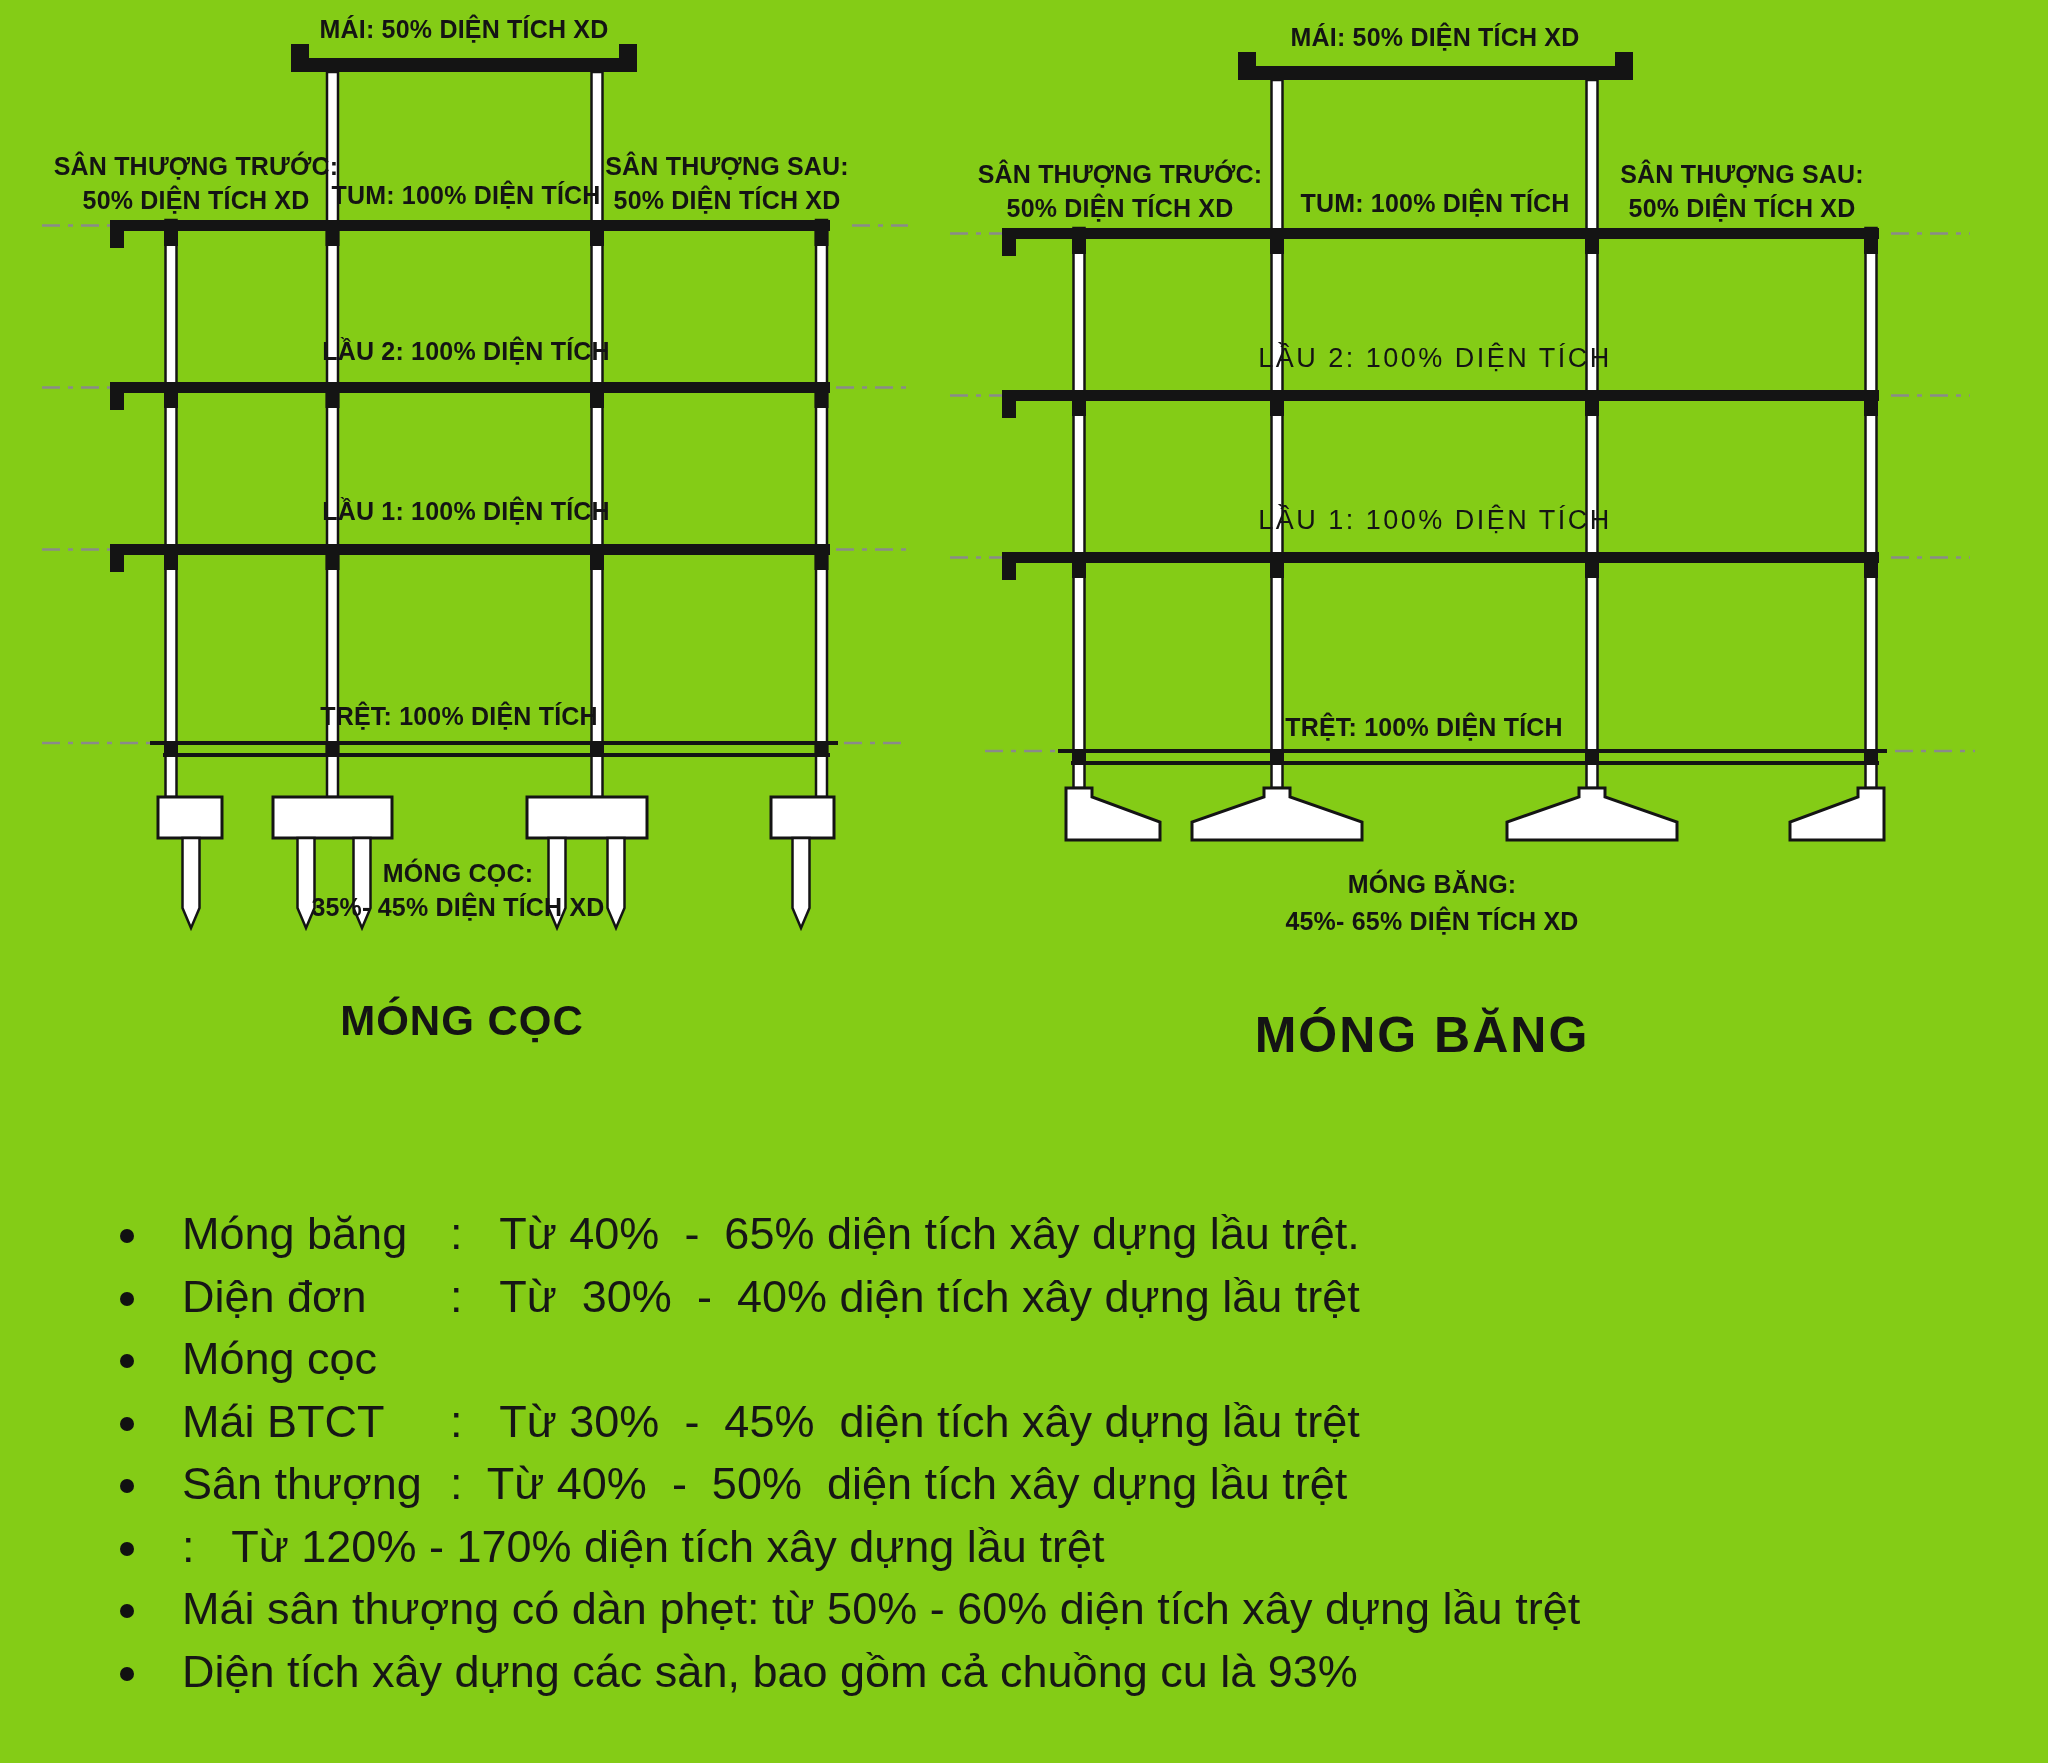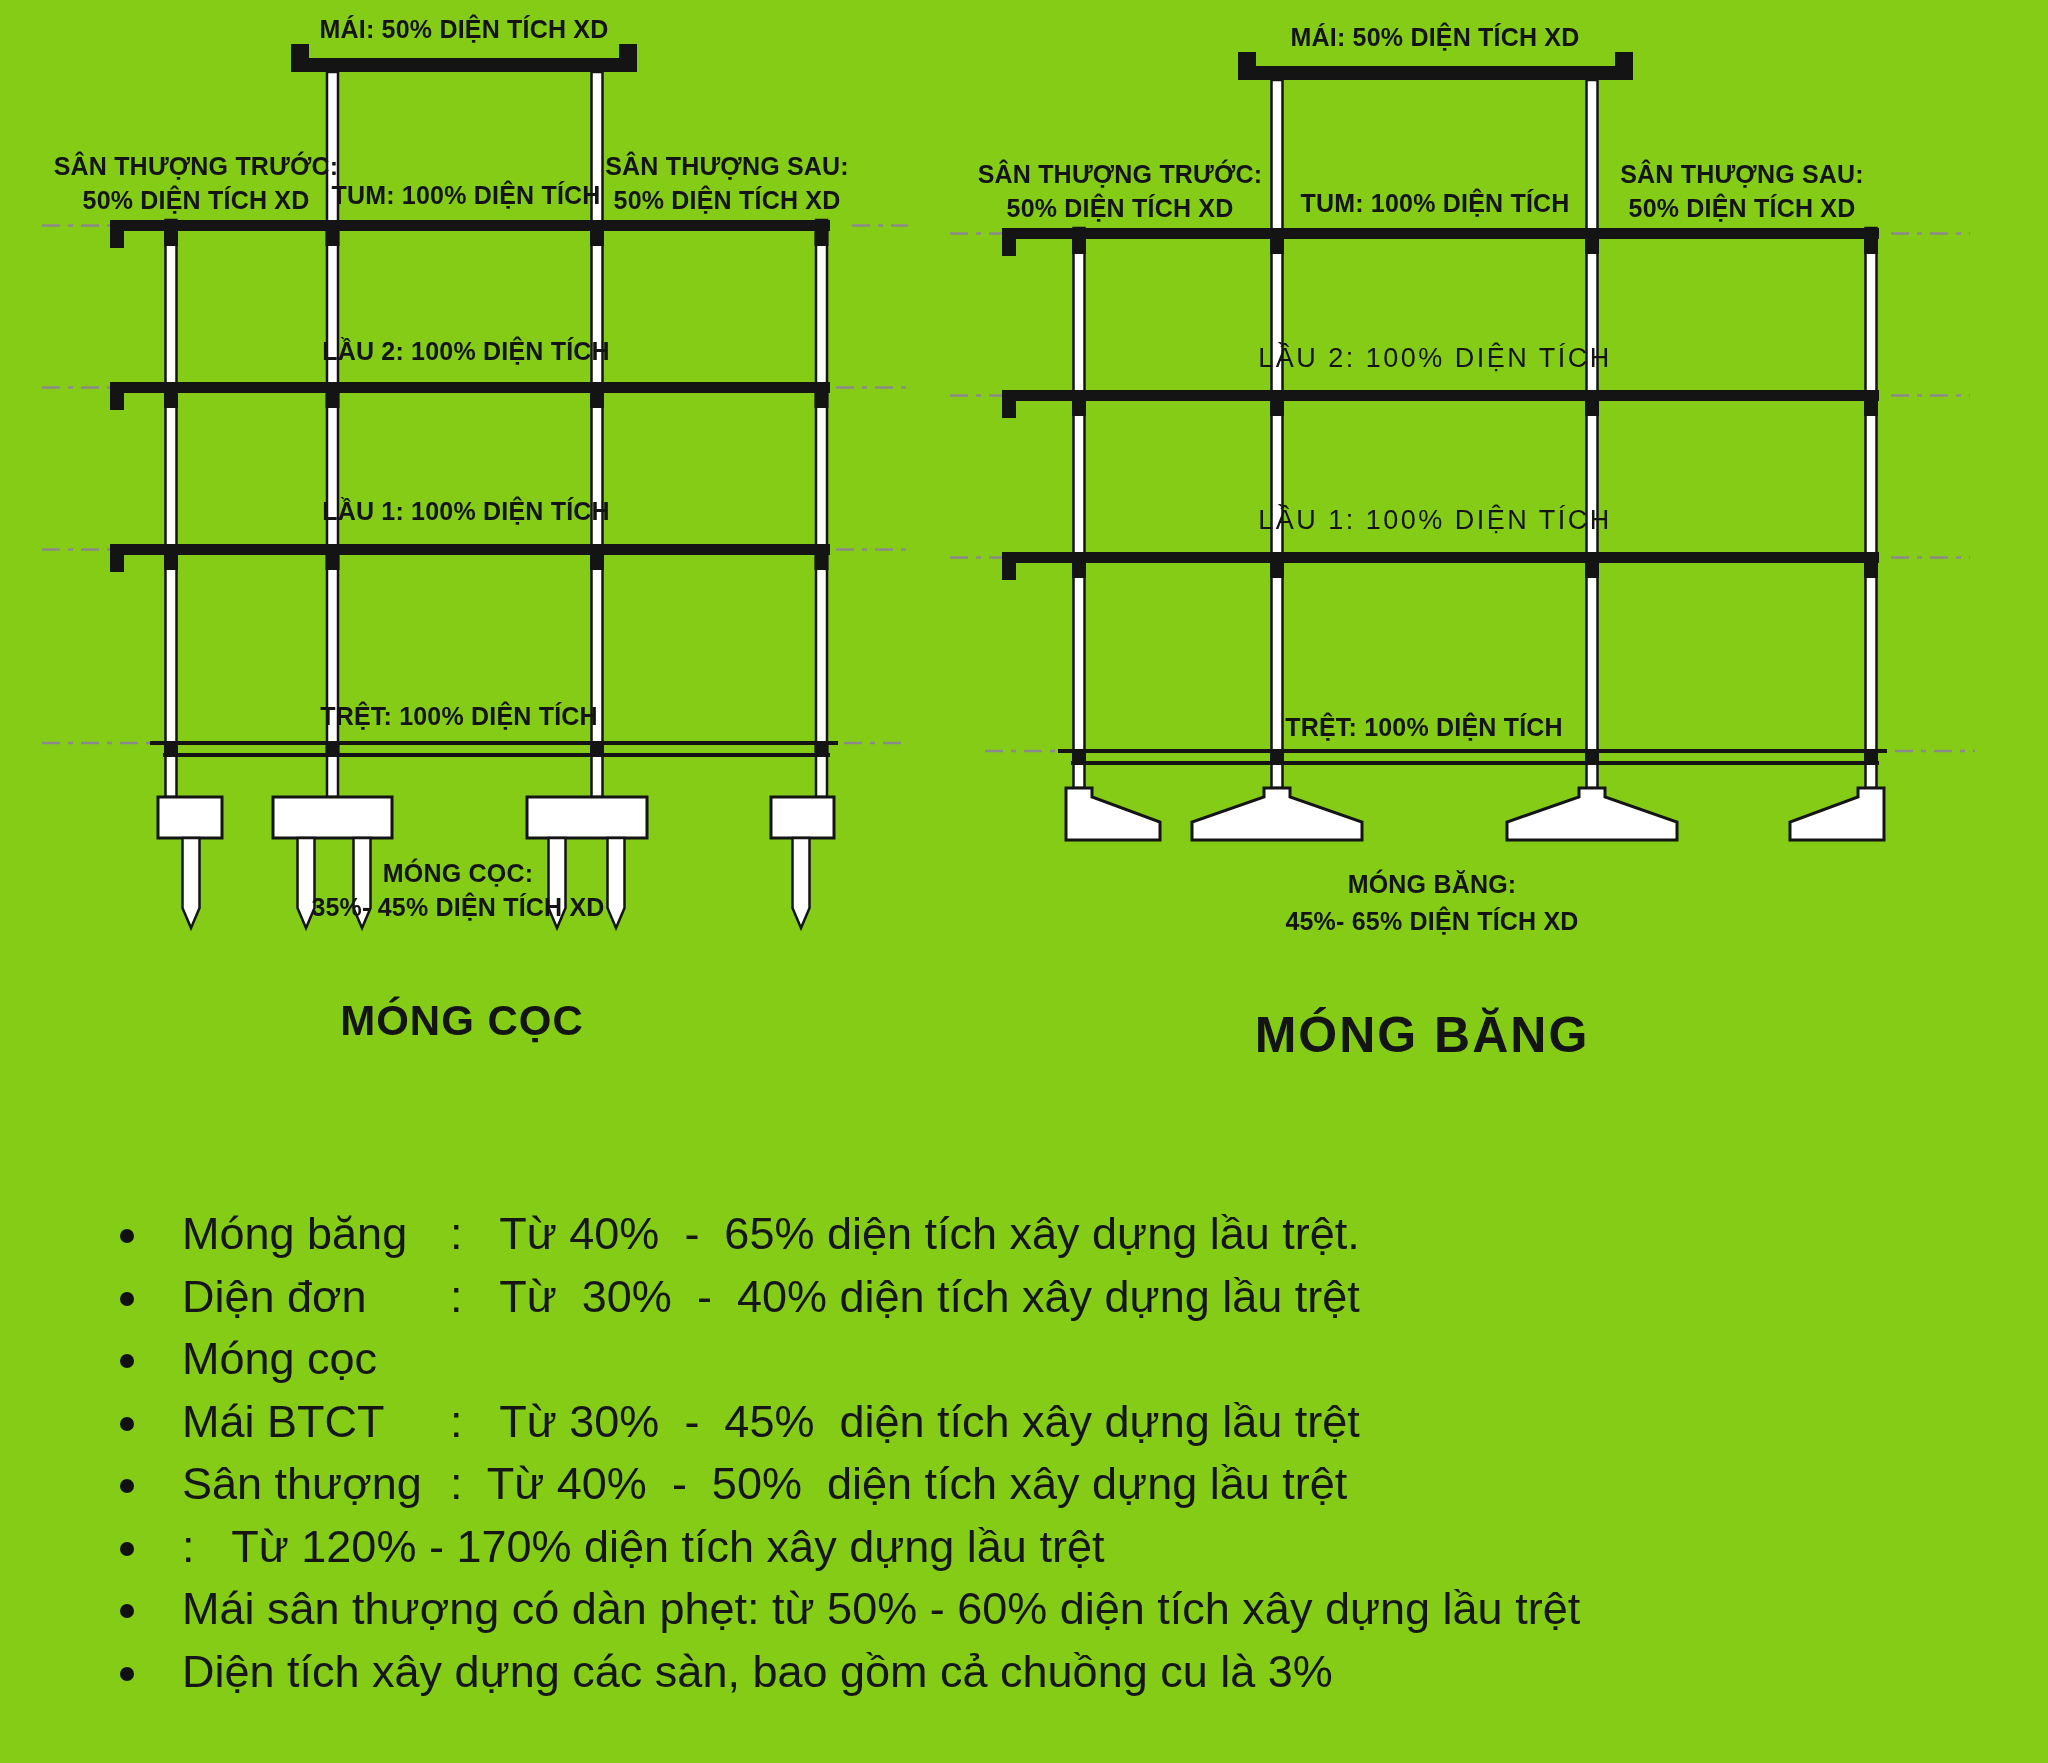--- a/index.html
+++ b/index.html
@@ -243,17 +243,17 @@
     <div class="note-row">
       <span class="dot"></span>
       <span class="b-value">:   Từ 120% - 170% diện tích xây dựng lầu trệt</span>
     </div>
     <div class="note-row">
       <span class="dot"></span>
       <span class="b-text">Mái sân thượng có dàn phẹt: từ 50% - 60% diện tích xây dựng lầu trệt</span>
     </div>
     <div class="note-row">
       <span class="dot"></span>
-      <span class="b-text">Diện tích xây dựng các sàn, bao gồm cả chuồng cu là 3%</span>
+      <span class="b-text">Diện tích xây dựng các sàn, bao gồm cả chuồng cu là 93%</span>
     </div>
   </div>
 
 </div>
 
 </body></html>

